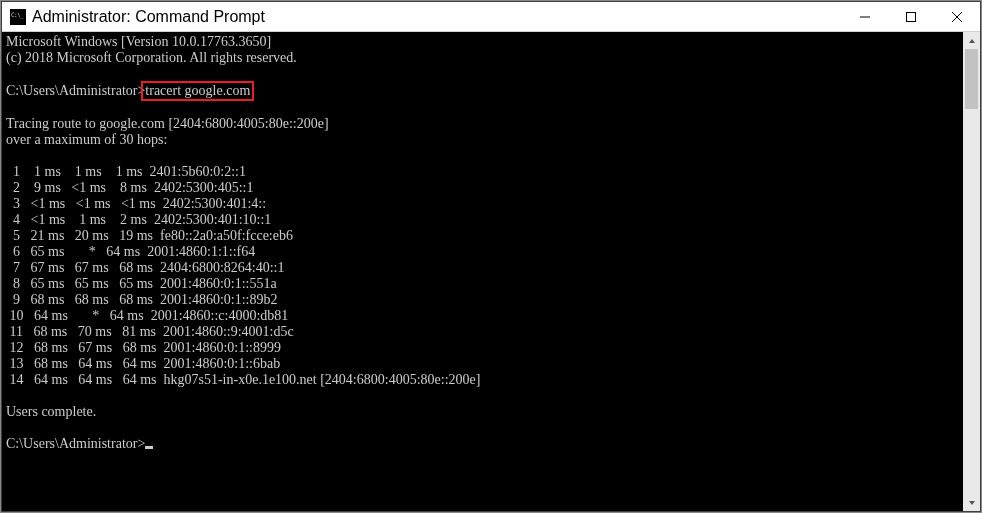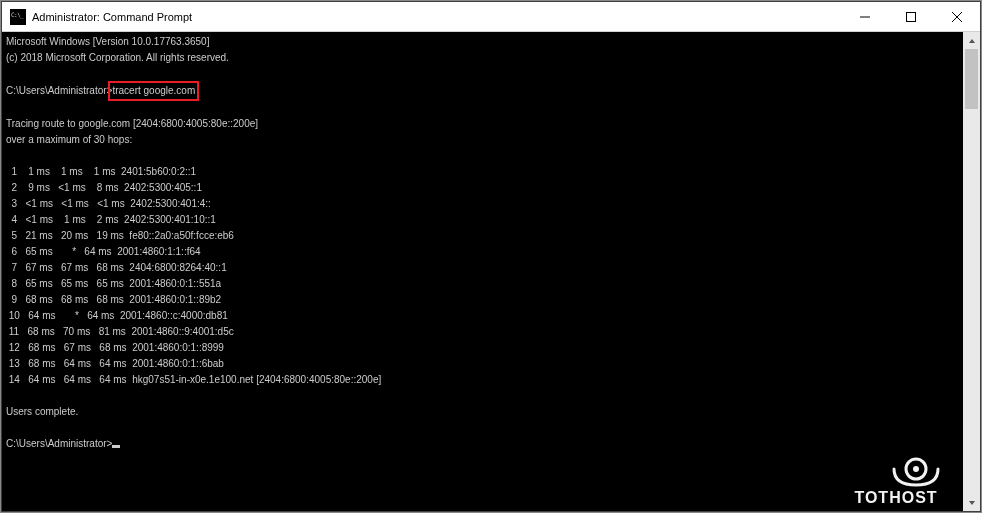--- a/index.html
+++ b/index.html
@@ -21,21 +21,21 @@
     border: 1px solid #404040;
     display: flex;
     flex-direction: column;
   }
   .titlebar {
     height: 30px;
     background: #fff;
     display: flex;
     align-items: center;
     font-family: "Segoe UI", Tahoma, sans-serif;
-    font-size: 11px;
+    font-size: 16px;
     color: #000;
     border-bottom: 1px solid #d0d0d0;
   }
   .app-icon {
     width: 16px;
     height: 16px;
     margin: 0 6px 0 8px;
     background: #000;
     position: relative;
   }
@@ -67,24 +67,24 @@
   .client {
     flex: 1;
     background: #000;
     color: #ccc;
     position: relative;
     display: flex;
   }
   .term {
     flex: 1;
     padding: 2px 0 0 4px;
-    font-size: 10px;
+    font-size: 14px;
     line-height: 16px;
     white-space: pre;
-    font-family: Liberation Sans, sans-serif;
+    font-family: Liberation Serif, serif;
     overflow: hidden;
   }
   .scrollbar {
     width: 17px;
     background: #e9e9e9;
     position: relative;
     display: flex;
     flex-direction: column;
   }
   .sb-btn {
@@ -195,25 +195,15 @@
       <div class="sb-track">
         <div class="sb-thumb"></div>
       </div>
       <div class="sb-btn">
         <svg width="8" height="8" viewBox="0 0 8 8">
             <polygon points="1,2 7,2 4,6" fill="#555"></polygon>
           </svg>
       </div>
     </div>
 
-    <div class="tothost-logo">
-      <svg width="120" height="56" viewBox="0 0 120 56">
-        <g fill="none" stroke="#fff" stroke-width="3">
-          <circle cx="80" cy="18" r="10"></circle>
-          <path d="M58 18 Q58 34 80 34 Q102 34 102 18" stroke-linecap="round"></path>
-        </g>
-        <circle cx="80" cy="18" r="3" fill="#fff"></circle>
-        <text x="60" y="52" font-family="Arial,Helvetica,sans-serif" font-size="16" font-weight="600" fill="#fff" text-anchor="middle" letter-spacing="1">TOTHOST</text>
-      </svg>
-    </div>
   </div>
 
 </div>
 
 </body></html>

